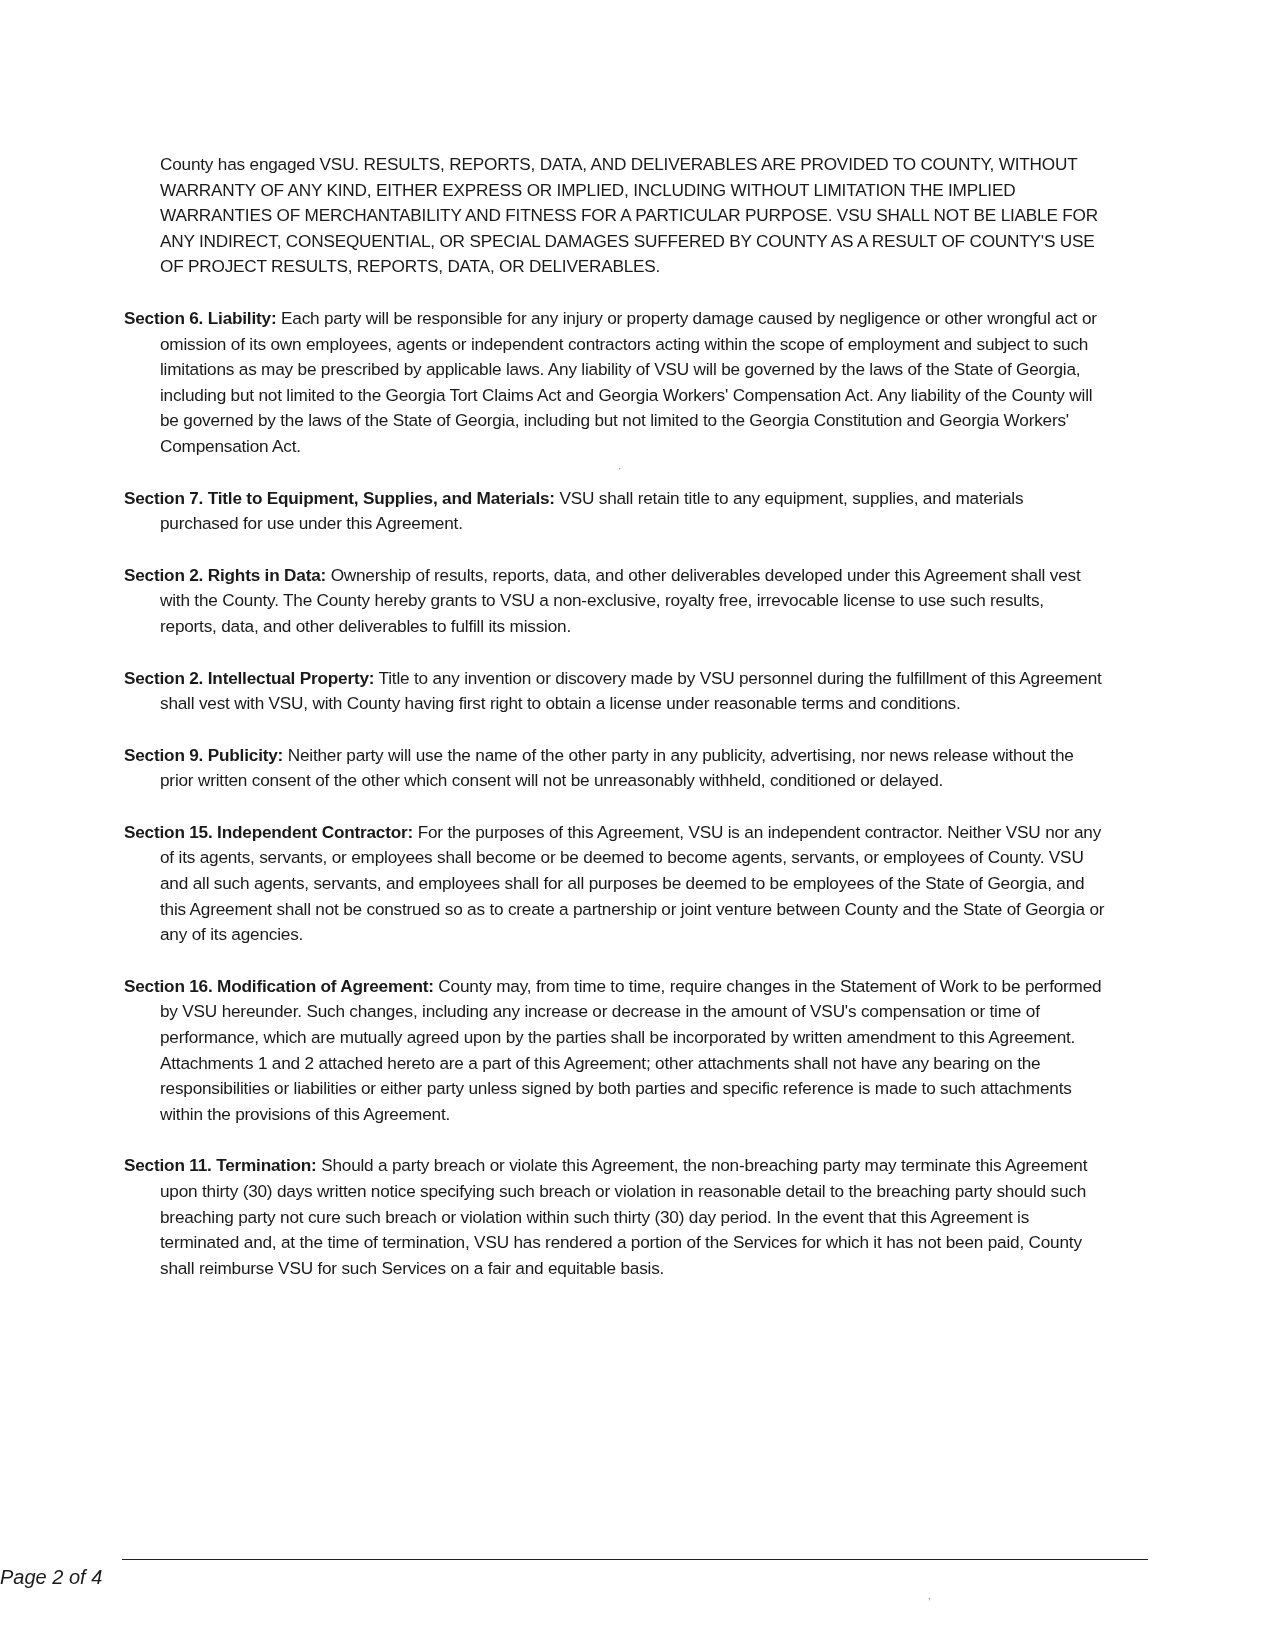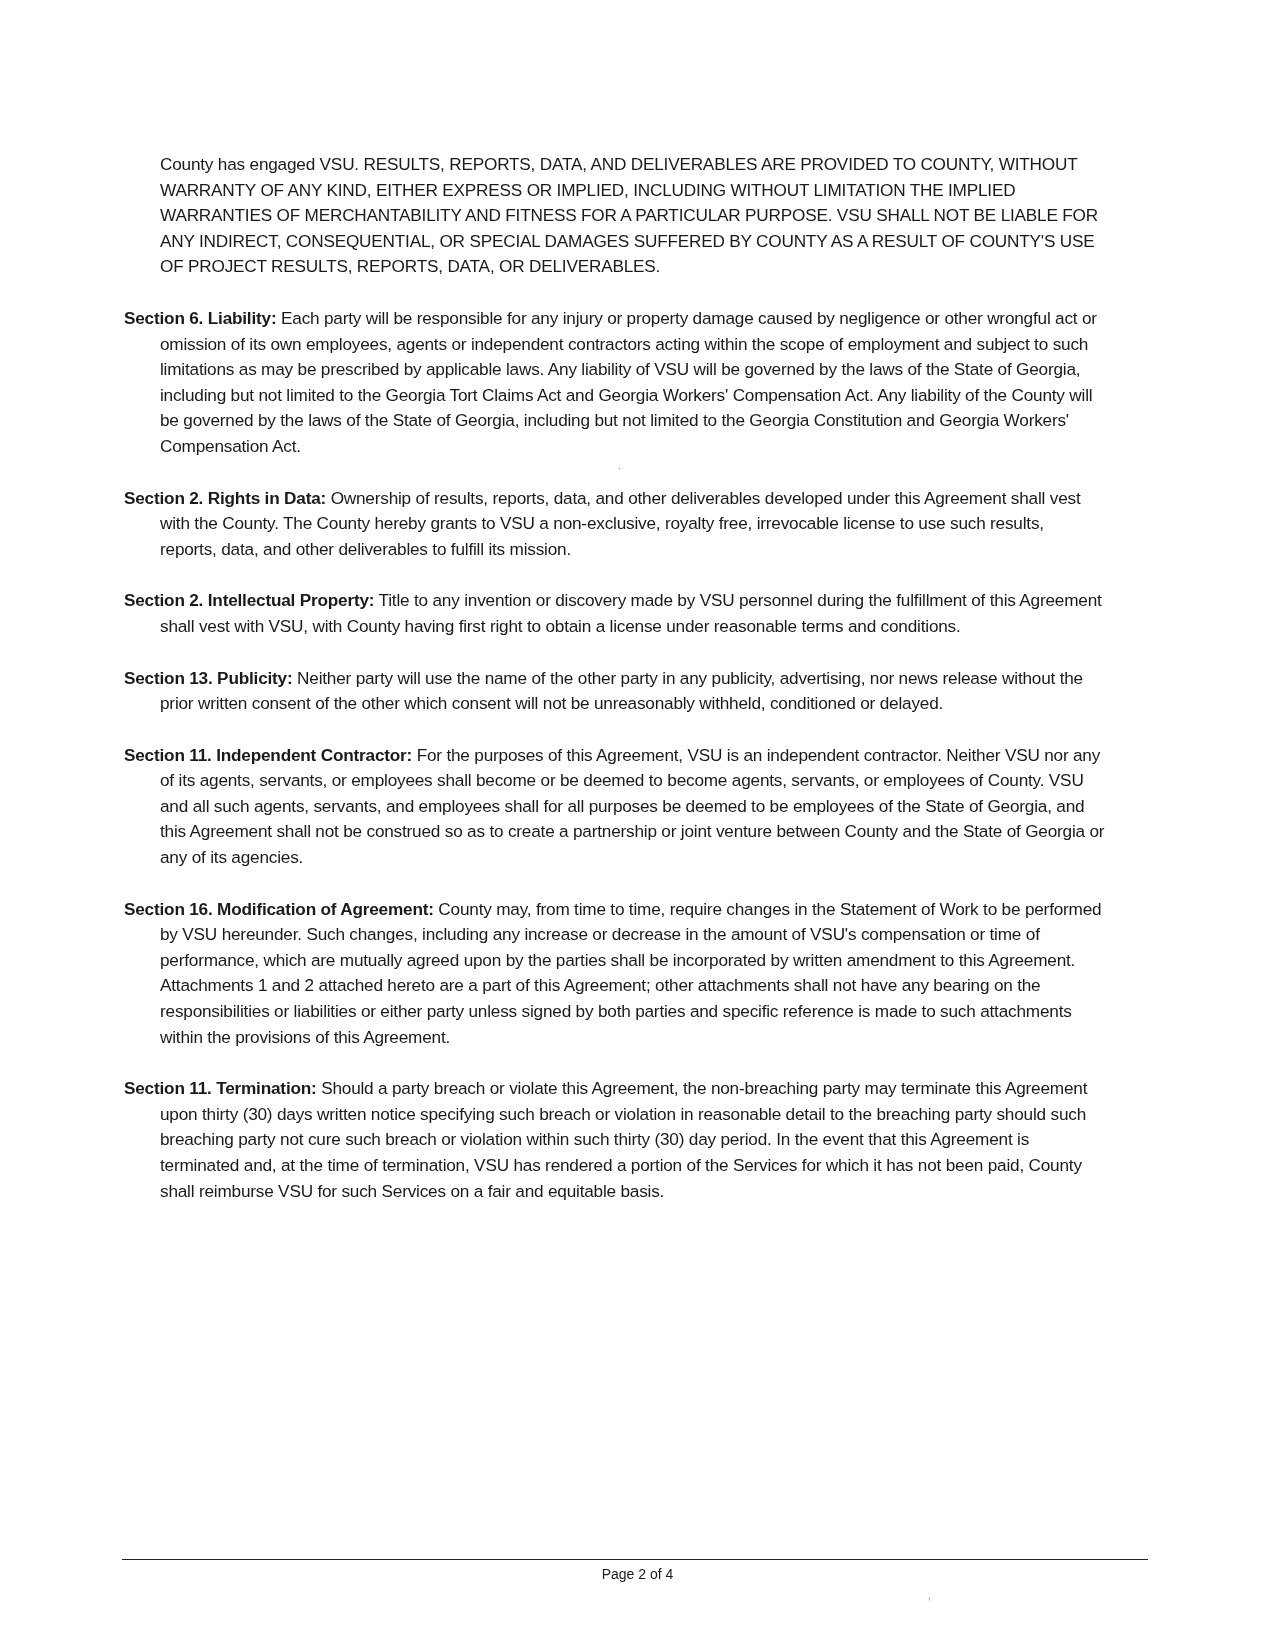--- a/index.html
+++ b/index.html
@@ -49,61 +49,66 @@
       top: 1559px;
       width: 1026px;
       height: 0;
       border-top: 1.5px solid #222;
     }
     .footer-page {
       position: absolute;
       left: 0;
       width: 1275px;
       top: 1566px;
-      text-align: center;
-      font-size: 14px;
+      text-align: left;
+      font-size: 20px;
       color: #1a1a1a;
+      font-style: italic;
     }
     .speck {
       position: absolute;
       color: #888;
       font-size: 10px;
     }
   </style>
 </head>
 <body>
 
 <div class="page">
   <div class="content">
 
     <p class="intro">County has engaged VSU.  RESULTS, REPORTS, DATA, AND DELIVERABLES ARE PROVIDED TO COUNTY, WITHOUT WARRANTY OF ANY KIND, EITHER EXPRESS OR IMPLIED, INCLUDING WITHOUT LIMITATION THE IMPLIED WARRANTIES OF MERCHANTABILITY AND FITNESS FOR A PARTICULAR PURPOSE.  VSU SHALL NOT BE LIABLE FOR ANY INDIRECT, CONSEQUENTIAL, OR SPECIAL DAMAGES SUFFERED BY COUNTY AS A RESULT OF COUNTY'S USE OF PROJECT RESULTS, REPORTS, DATA, OR DELIVERABLES.</p>
 
     <p class="section">
       <span class="heading">Section 6.  Liability:</span>
       <span>Each party will be responsible for any injury or property damage caused by negligence or other wrongful act or omission of its own employees, agents or independent contractors acting within the scope of employment and subject to such limitations as may be prescribed by applicable laws.  Any liability of VSU will be governed by the laws of the State of Georgia, including but not limited to the Georgia Tort Claims Act and Georgia Workers' Compensation Act.  Any liability of the County will be governed by the laws of the State of Georgia, including but not limited to the Georgia Constitution and Georgia Workers' Compensation Act.</span>
     </p>
 
+    <p class="section">
+      <span class="heading">Section 7.  Title to Equipment, Supplies, and Materials:</span>
+      <span>VSU shall retain title to any equipment, supplies, and materials purchased for use under this Agreement.</span>
+    </p>
 
     <p class="section">
       <span class="heading">Section 2.  Rights in Data:</span>
       <span>Ownership of results, reports, data, and other deliverables developed under this Agreement shall vest with the County.  The County hereby grants to VSU a non-exclusive, royalty free, irrevocable license to use such results, reports, data, and other deliverables to fulfill its mission.</span>
     </p>
 
     <p class="section">
       <span class="heading">Section 2.  Intellectual Property:</span>
       <span>Title to any invention or discovery made by VSU personnel during the fulfillment of this Agreement shall vest with VSU, with County having first right to obtain a license under reasonable terms and conditions.</span>
     </p>
 
     <p class="section">
-      <span class="heading">Section 13.  Publicity:</span>
+      <span class="heading">Section 9.  Publicity:</span>
       <span>Neither party will use the name of the other party in any publicity, advertising, nor news release without the prior written consent of the other which consent will not be unreasonably withheld, conditioned or delayed.</span>
     </p>
 
     <p class="section">
-      <span class="heading">Section 11.  Independent Contractor:</span>
+      <span class="heading">Section 15.  Independent Contractor:</span>
       <span>For the purposes of this Agreement, VSU is an independent contractor.  Neither VSU nor any of its agents, servants, or employees shall become or be deemed to become agents, servants, or employees of County.  VSU and all such agents, servants, and employees shall for all purposes be deemed to be employees of the State of Georgia, and this Agreement shall not be construed so as to create a partnership or joint venture between County and the State of Georgia or any of its agencies.</span>
     </p>
 
     <p class="section">
       <span class="heading">Section 16.  Modification of Agreement:</span>
       <span>County may, from time to time, require changes in the Statement of Work to be performed by VSU hereunder.  Such changes, including any increase or decrease in the amount of VSU's compensation or time of performance, which are mutually agreed upon by the parties shall be incorporated by written amendment to this Agreement.  Attachments 1 and 2 attached hereto are a part of this Agreement; other attachments shall not have any bearing on the responsibilities or liabilities or either party unless signed by both parties and specific reference is made to such attachments within the provisions of this Agreement.</span>
     </p>
 
     <p class="section">
       <span class="heading">Section 11.  Termination:</span>

